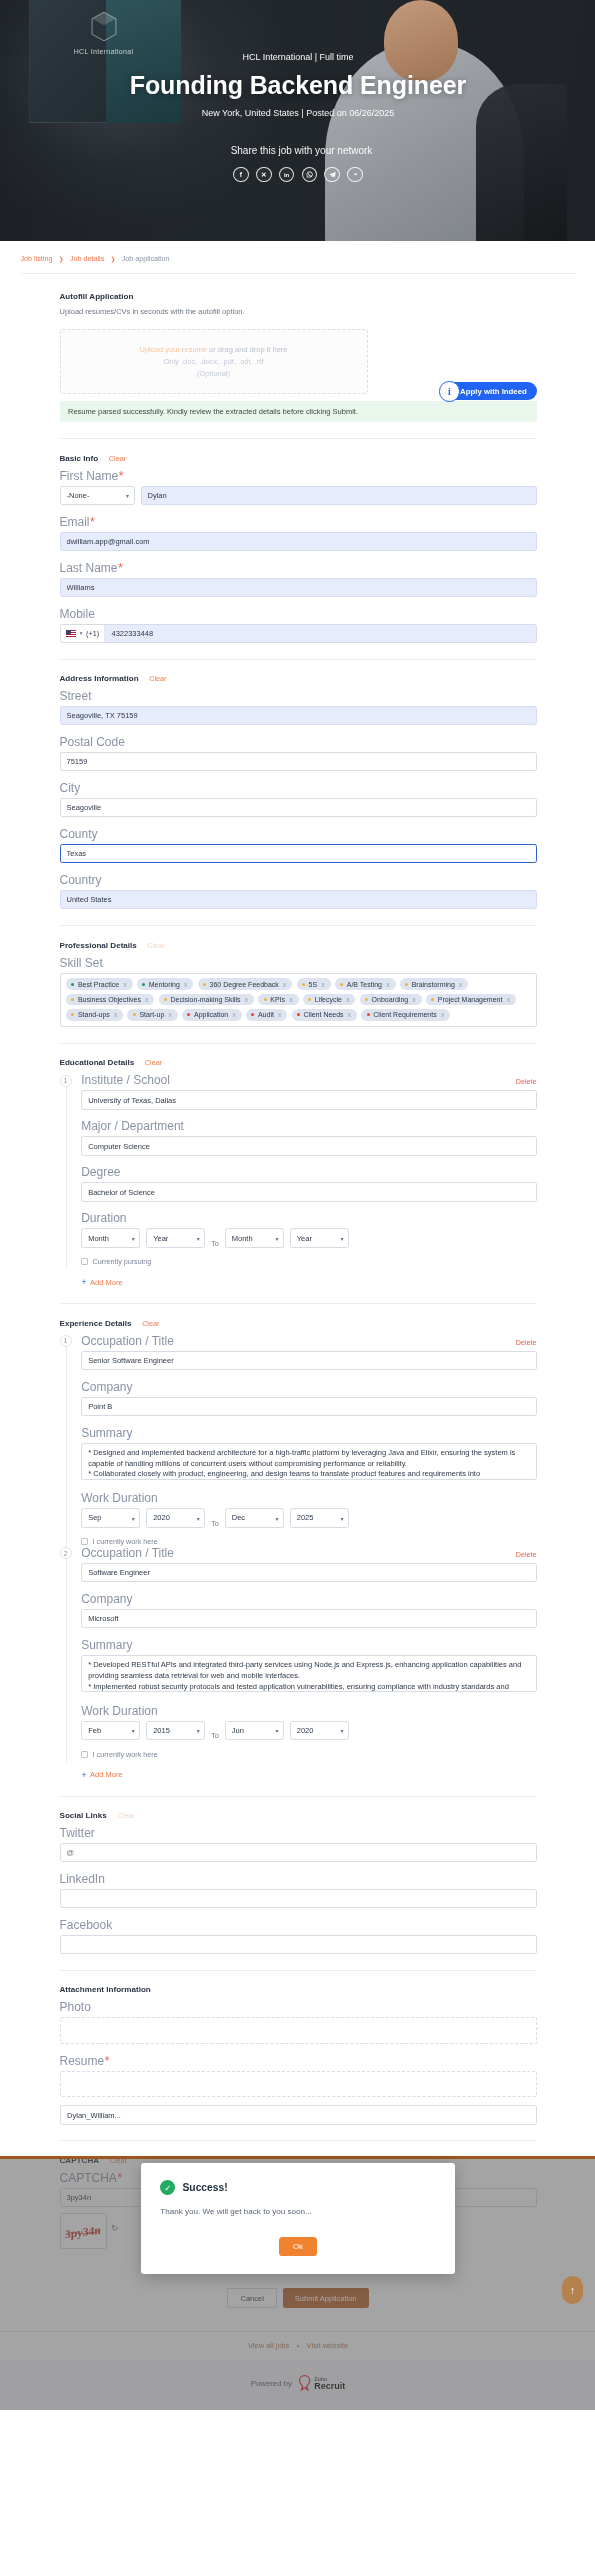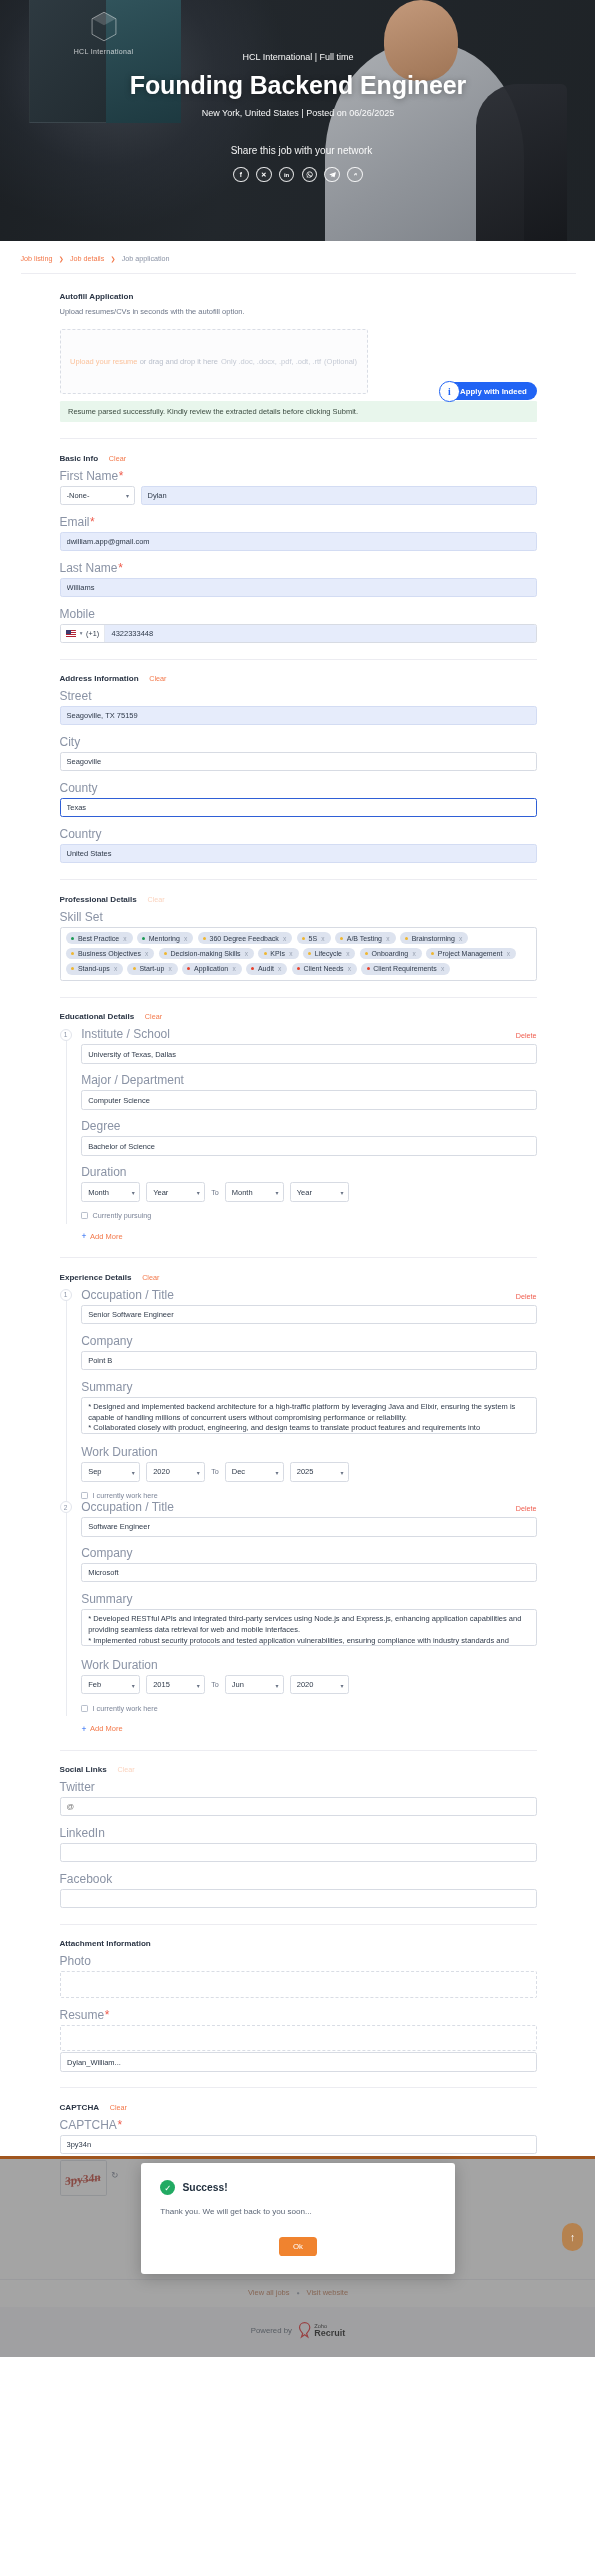--- a/index.html
+++ b/index.html
@@ -112,21 +112,21 @@
   h2.sec-h { font-size: 8.1px; font-weight: 700; color: #2b3545; display: inline-block; }
   .sec-head { margin-bottom: 6px; }
   .clear-link { color: #f3784a; font-size: 7.2px; margin-left: 8.5px; cursor: pointer; text-decoration: none; }
   .clear-link.dim { color: #fad2bd; }
   .sec-desc { font-size: 7.5px; color: #6e7789; margin-bottom: 13.3px; }
 
   .drop {
     border: 0.6px dashed #d9dde5; border-radius: 2.4px;
     background: #fcfcfd;
     height: 65px;
-    display: flex; flex-direction: row; align-items: center; justify-content: center;
+    display: flex; flex-direction: column; align-items: center; justify-content: center;
     gap: 3px; width: 308px;
   }
   .drop .l1 { font-size: 7.5px; color: #b9bfcb; }
   .drop .l1 b { color: #fbc39d; font-weight: 400; }
   .drop .l2, .drop .l3 { font-size: 7.5px; color: #c6cbd5; }
 
   .dropRow { display: flex; align-items: flex-end; gap: 8.5px; position: relative; }
   .indeed-btn {
     position: absolute; right: 0; bottom: -6px;
     height: 18px; display: flex; align-items: center;
@@ -207,35 +207,35 @@
   .numcircle {
     width: 12px; height: 12px; border-radius: 50%; border: 0.6px solid #e2e5ec;
     display: flex; align-items: center; justify-content: center;
     font-size: 6.6px; color: #8a93a5; background: #fff; position: relative; z-index: 2;
   }
   .numline { position: absolute; left: 6px; top: 12px; bottom: -3.6px; width: 0.6px; background: #e9ebf0; }
   .numbody { flex: 1; }
   .row-head { display: flex; justify-content: space-between; align-items: center; }
   .delete-link { color: #ef5b4c; font-size: 7.2px; cursor: pointer; }
 
-  .duration-row { display: flex; align-items: center; gap: 6px; }
+  .duration-row { display: flex; align-items: flex-end; gap: 6px; }
   .dsel { width: 59px; }
   .dsel.y { width: 59px; }
   .to-lbl { font-size: 7.2px; color: #6e7789; }
 
   .cbrow { display: flex; align-items: center; gap: 4.2px; margin-top: 6px; }
   .cbox { width: 7.2px; height: 7.2px; border: 0.6px solid #b8bfcc; border-radius: 1.2px; background: #fff; }
   .cbrow span { font-size: 7.2px; color: #7c8598; }
 
   .addmore { color: #f3784a; font-size: 7.5px; margin-top: 11px; display: inline-flex; align-items: center; gap: 3.6px; cursor: pointer; }
   .addmore .plus { color: #2164f4; font-size: 8.5px; }
 
   .attach-drop { border: 0.6px dashed #d9dde5; border-radius: 1.8px; height: 26.6px; width: 100%; background: #fff; }
   .filechip {
-    margin-top: 1px; border: 0.6px solid #d7dbe3; border-radius: 2.4px;
+    margin-top: 8px; border: 0.6px solid #d7dbe3; border-radius: 2.4px;
     padding: 4.2px 6.6px; font-size: 7.5px; color: #2f3a4a; display: inline-block; width: 100%;
   }
 
   .captcha-img {
     margin-top: 6px; width: 47px; height: 36px; border: 0.6px solid #d7dbe3; border-radius: 1.8px;
     display: flex; align-items: center; justify-content: center; background: #fff;
   }
   .captcha-row { display: flex; align-items: center; gap: 4.8px; }
   .refresh-ic { color: #6e7789; font-size: 8.5px; cursor: pointer; }
 
@@ -430,20 +430,24 @@
 
       
       <div class="sec-head">
         <h2 class="sec-h">Address Information</h2>
         <a class="clear-link" href="#">Clear</a>
       </div>
 
       <div class="field">
         <label class="fl">Street</label>
         <input class="ti filled" value="Seagoville, TX 75159" style="">
+      </div>
+      <div class="field">
+        <label class="fl">Postal Code</label>
+        <input class="ti" value="75159" style="">
       </div>
       <div class="field">
         <label class="fl">City</label>
         <input class="ti" value="Seagoville" style="">
       </div>
       <div class="field">
         <label class="fl">County</label>
         <input class="ti focus" value="Texas" style="">
       </div>
       <div class="field">

